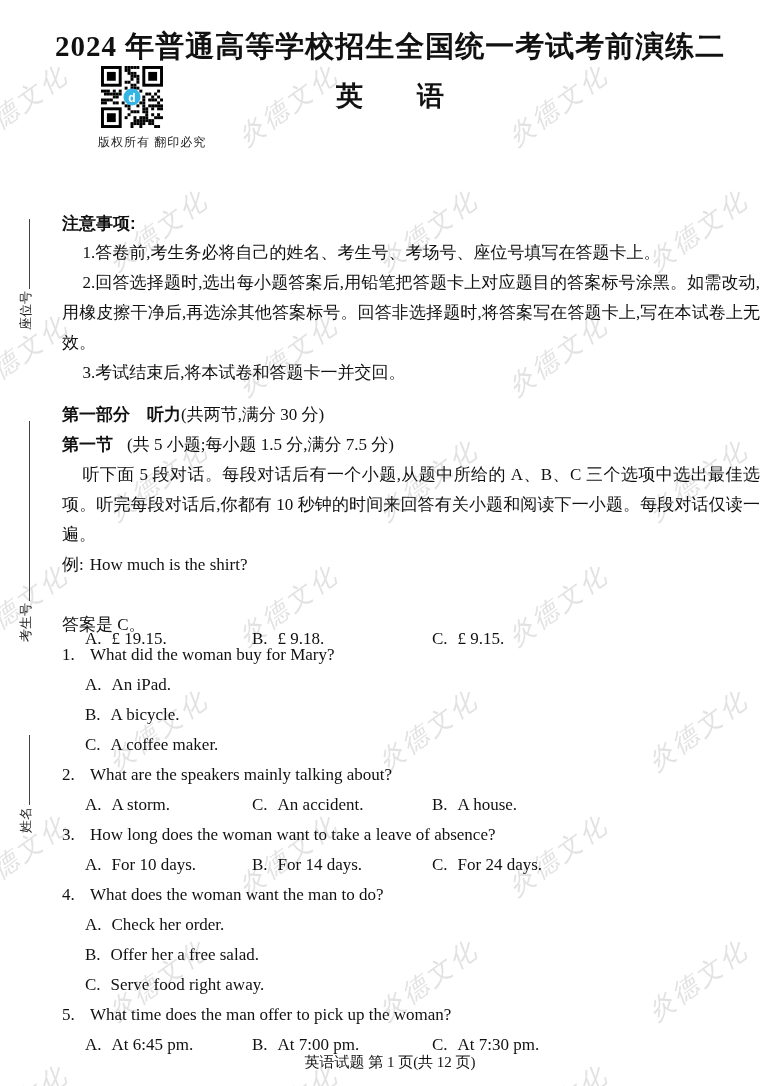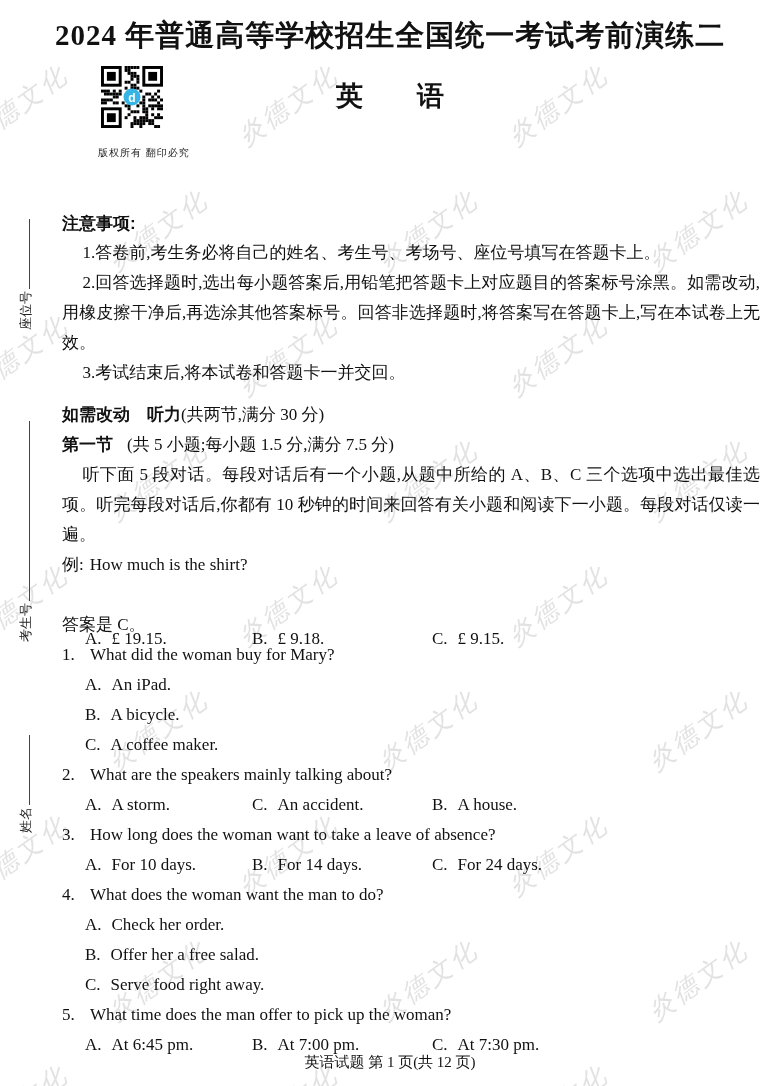--- a/index.html
+++ b/index.html
@@ -4,25 +4,25 @@
 <style>
   html,body{margin:0;padding:0;background:#e8e8e8;}
   .page{position:relative;width:780px;height:1086px;margin:0 auto;background:#ffffff;
         font-family:"Liberation Serif","DejaVu Serif",serif;color:#111;overflow:hidden;}
   
   .watermarks{position:absolute;inset:0;z-index:0;pointer-events:none;}
   .wm{position:absolute;font-size:26px;font-style:italic;letter-spacing:3px;
       color:rgba(178,178,178,0.38);transform:rotate(-36deg);white-space:nowrap;
       font-family:"Liberation Serif","DejaVu Serif",serif;}
   
-  .title{position:absolute;top:12px;left:0;right:0;margin:4px;text-align:center;
+  .title{position:absolute;top:12px;left:0;right:0;margin:15px;text-align:center;
          font-size:29px;font-weight:700;letter-spacing:1px;z-index:2;}
   .qr-wrap{position:absolute;left:98px;top:66px;width:68px;text-align:center;z-index:2;}
   .qr{display:block;width:62px;height:62px;margin:0 auto;}
-  .qr-caption{font-size:10px;margin-top:18px;white-space:nowrap;letter-spacing:1px;color:#222;
+  .qr-caption{font-size:12px;margin-top:6px;white-space:nowrap;letter-spacing:1px;color:#222;
               font-family:"Liberation Sans","DejaVu Sans",sans-serif;}
   .subject{position:absolute;top:78px;left:0;right:0;text-align:center;font-size:27px;
            font-weight:700;font-family:"Liberation Sans","DejaVu Sans",sans-serif;
            white-space:pre;z-index:2;}
   
   .mfield{position:absolute;left:37px;height:22px;line-height:22px;white-space:nowrap;
           transform-origin:0 100%;transform:rotate(-90deg);font-size:13px;z-index:2;color:#222;}
   .mf-line{display:inline-block;height:1px;border-bottom:1px solid #444;
            vertical-align:baseline;margin-left:2px;}
   
@@ -233,21 +233,21 @@
 
     <div class="block notice-head bold-hei">注意事项:</div>
 
     <div class="block notice-items" id="notice-items">
         <p class="para">1.答卷前,考生务必将自己的姓名、考生号、考场号、座位号填写在答题卡上。</p>
         <p class="para">2.回答选择题时,选出每小题答案后,用铅笔把答题卡上对应题目的答案标号涂黑。如需改动,用橡皮擦干净后,再选涂其他答案标号。回答非选择题时,将答案写在答题卡上,写在本试卷上无效。</p>
         <p class="para">3.考试结束后,将本试卷和答题卡一并交回。</p>
       </div>
 
     <div class="block part-head">
-      <span class="bold-hei">如需改动　听力</span><span>(共两节,满分 30 分)</span>
+      <span class="bold-hei">第一部分　听力</span><span>(共两节,满分 30 分)</span>
     </div>
 
     <div class="block sect-head">
       <span class="bold-hei">第一节</span><span class="sect-rest">(共 5 小题;每小题 1.5 分,满分 7.5 分)</span>
     </div>
 
     <div class="block instr para">听下面 5 段对话。每段对话后有一个小题,从题中所给的 A、B、C 三个选项中选出最佳选项。听完每段对话后,你都有 10 秒钟的时间来回答有关小题和阅读下一小题。每段对话仅读一遍。</div>
 
     <div class="block ex-line">
       <span class="ex-label">例:</span><span>How much is the shirt?</span>

